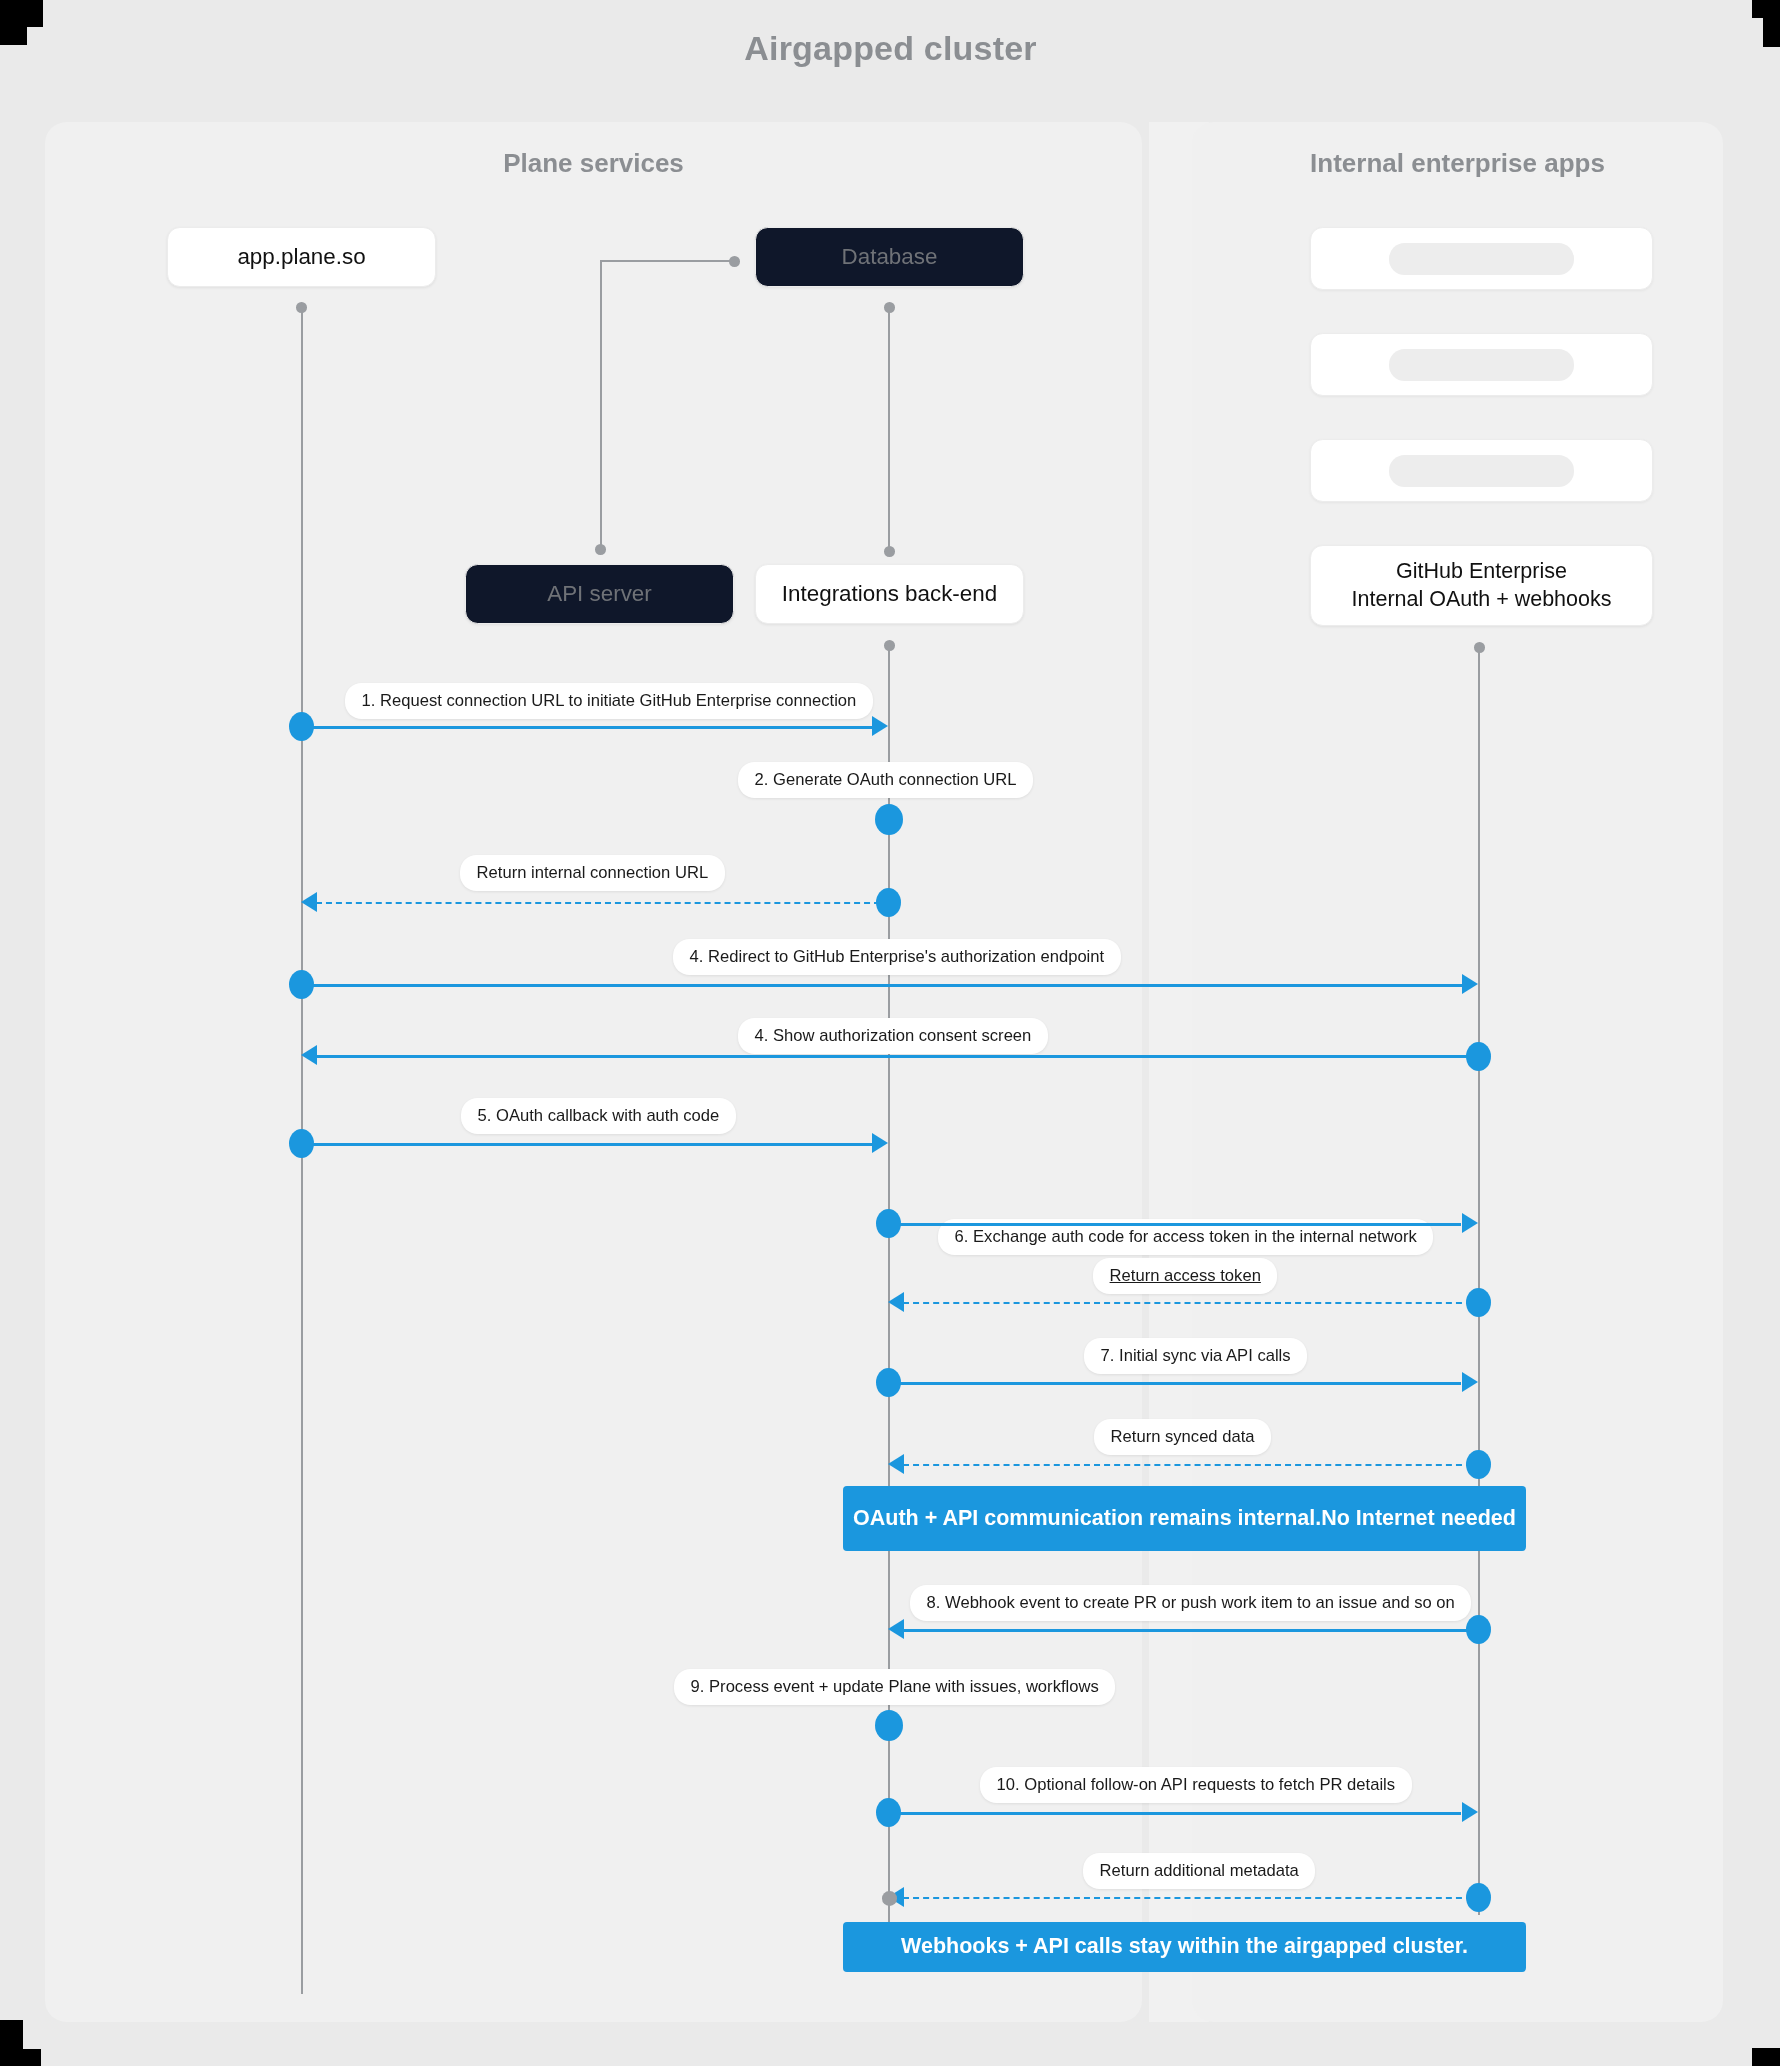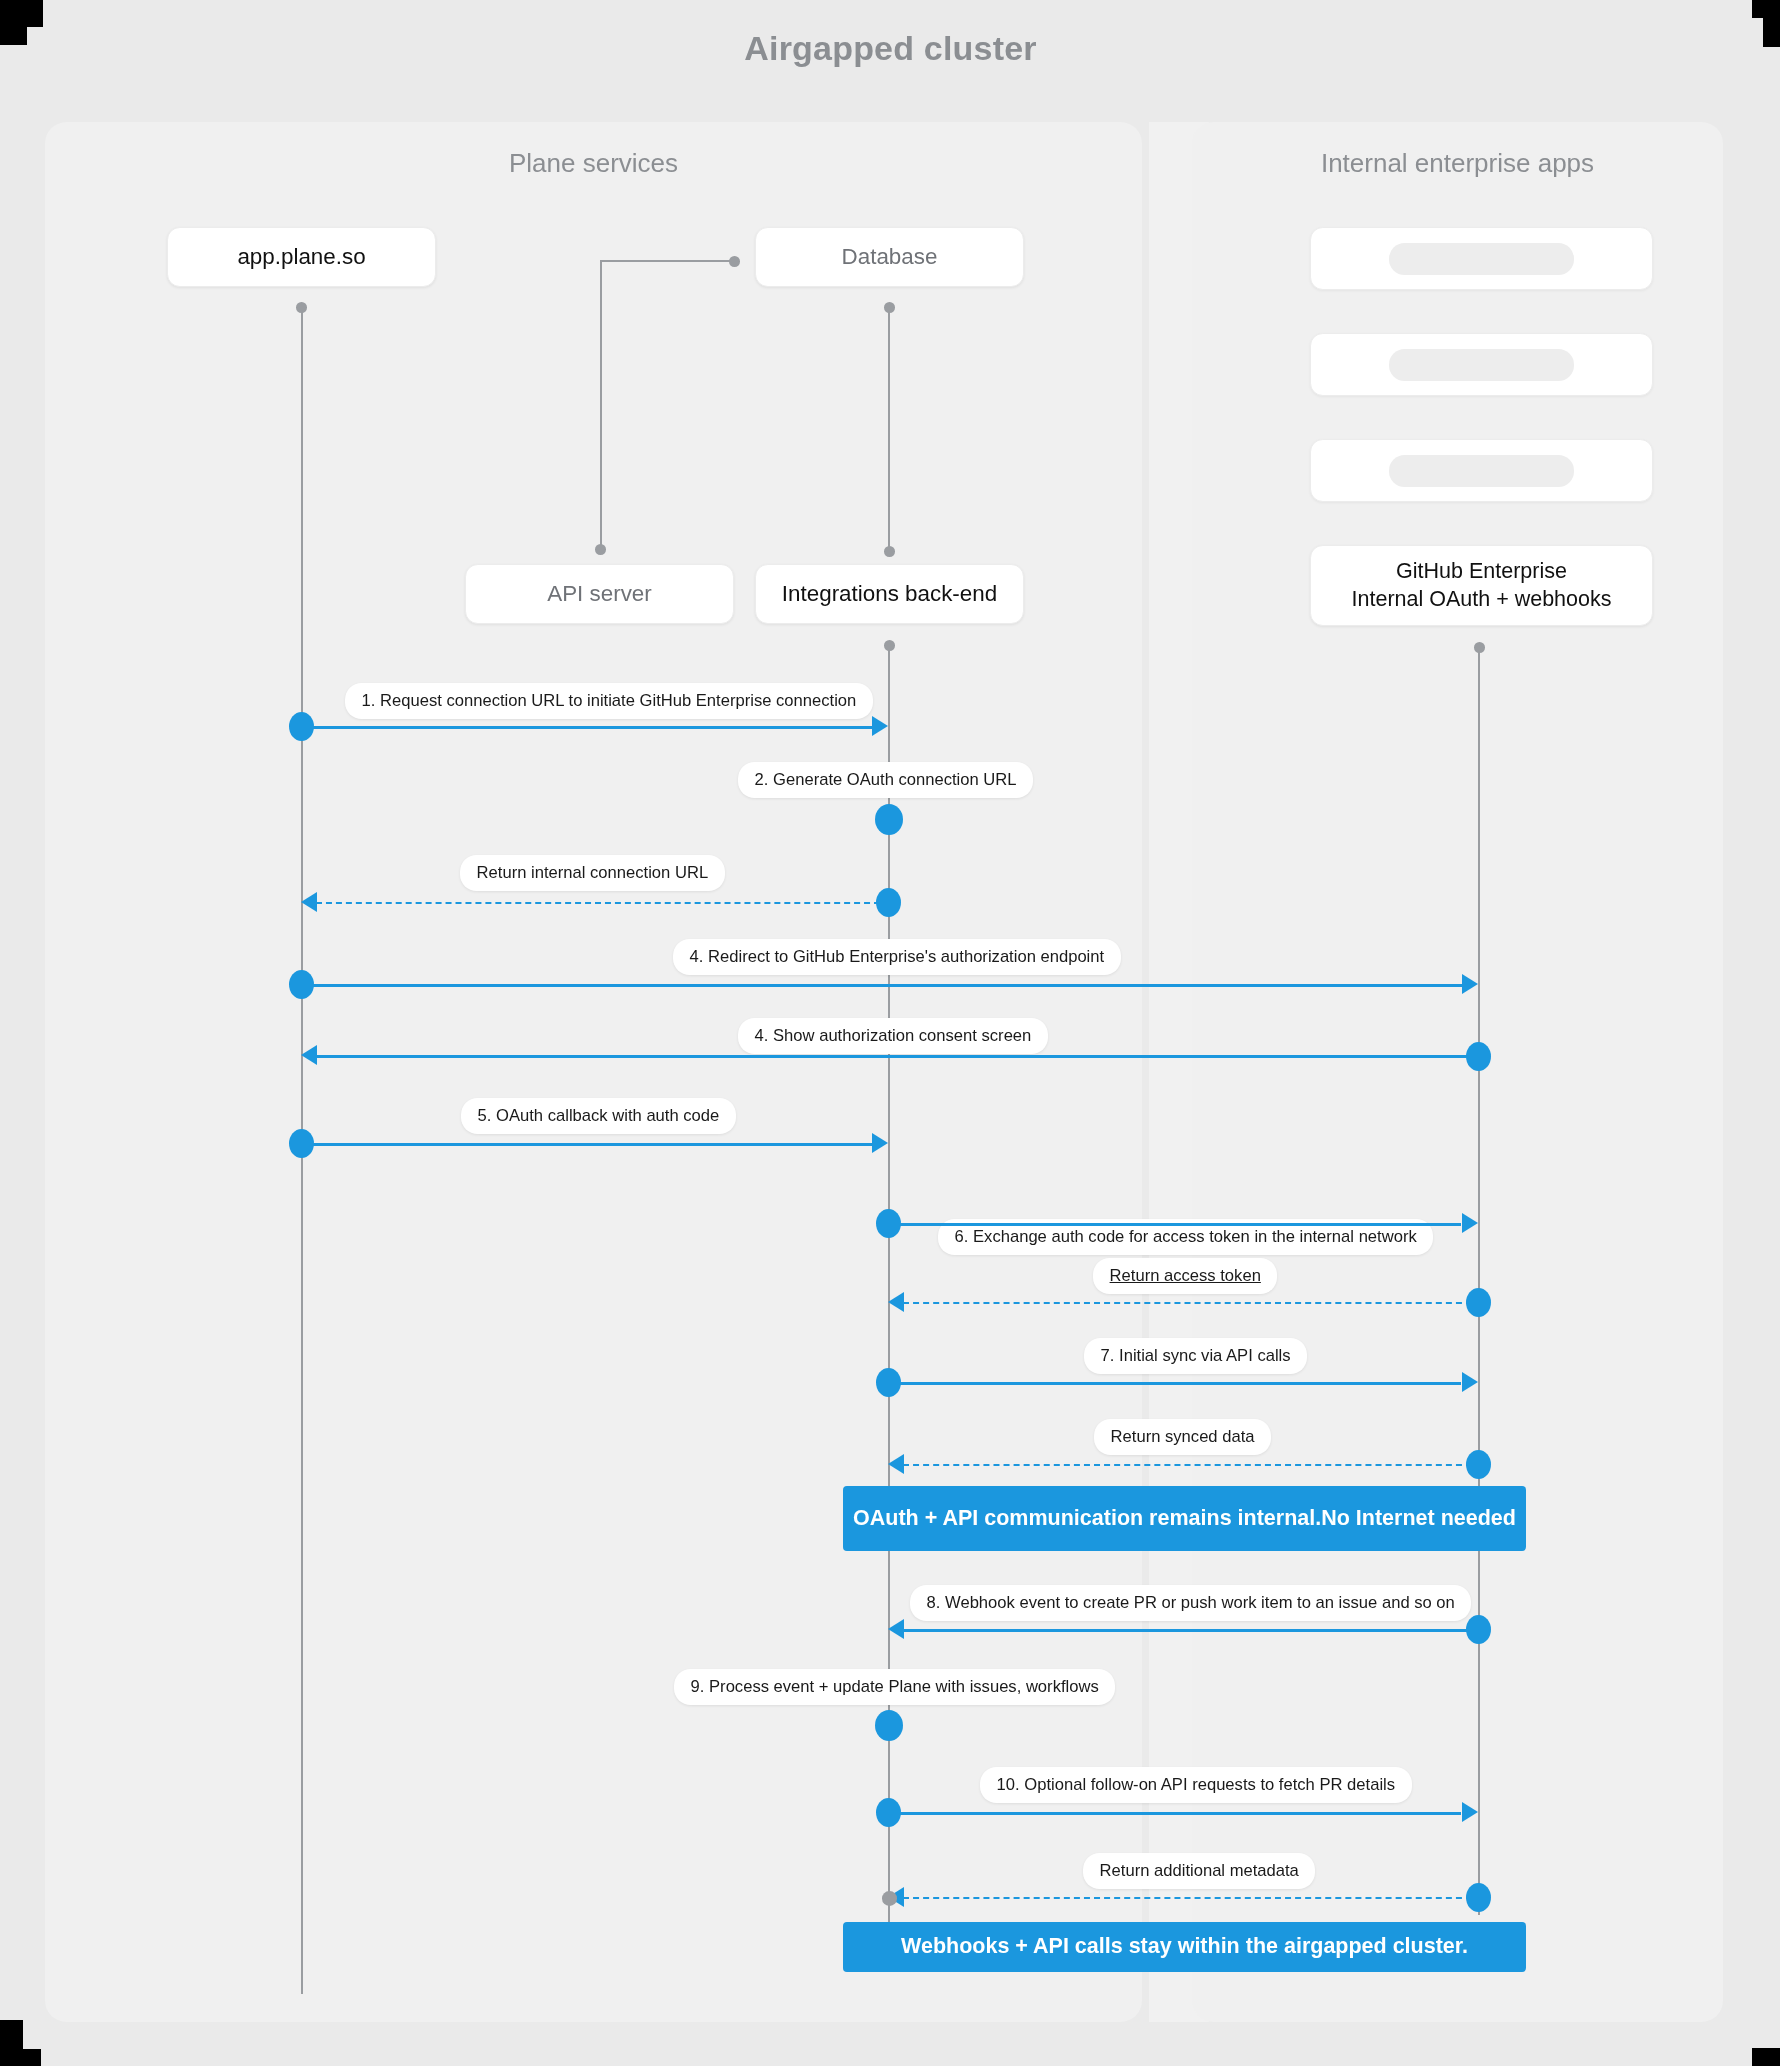--- a/index.html
+++ b/index.html
@@ -35,21 +35,21 @@
     position:absolute;
     background:#f0f0f0;
     border-radius:21.5px;
   }
   #panel-plane{left:45px;top:122px;width:1097px;height:1900px;}
   #panel-enterprise{left:1192px;top:122px;width:531px;height:1900px;}
 
   .panel-title{
     position:absolute;top:26px;left:0;right:0;
     text-align:center;
-    font-size:26px;font-weight:400;color:#8b8e92;
+    font-size:26px;font-weight:700;color:#8b8e92;
   }
 
   
   .band{
     position:absolute;left:1149px;top:122px;width:60px;height:1900px;
     background:#f1f1f1;
   }
 
   
   .node{
@@ -59,21 +59,21 @@
     border-radius:12.7px;
     box-shadow:0 1px 2.9px rgba(0,0,0,.07);
     display:flex;align-items:center;justify-content:center;
     text-align:center;
     color:#111;
     font-size:22.4px;
     line-height:1.28;
     padding:0 9.8px;
     box-sizing:border-box;
   }
-  .node.muted{color:#6f7277;background:#ffffff;}
+  .node.muted{color:#6f7277;background:#0f172a;}
   .node.two-line{font-size:21.5px;}
 
   
   .ph-card{
     position:absolute;
     background:#fff;border:1px solid #ececec;border-radius:12.7px;
     box-shadow:0 1px 2.9px rgba(0,0,0,.05);
     display:flex;align-items:center;justify-content:center;
     box-sizing:border-box;
   }

